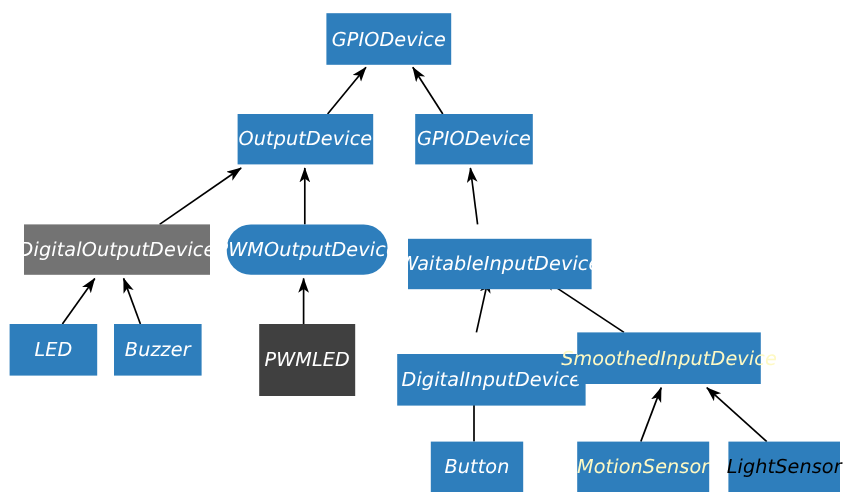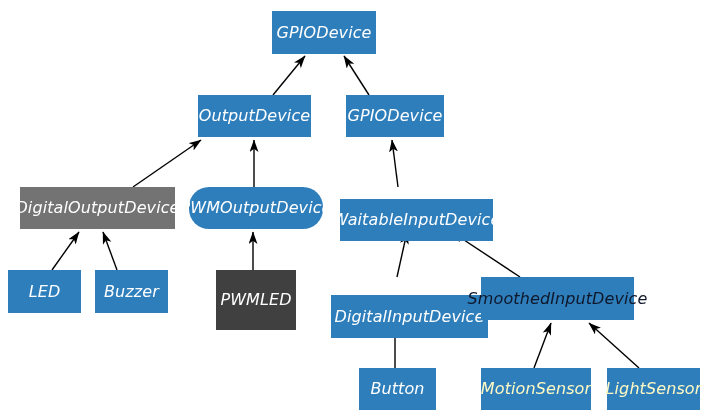--- a/index.html
+++ b/index.html
@@ -92,25 +92,25 @@
       <div class="node" style="left: 95px; top: 270px; width: 73px; height: 43px; background: rgb(46, 126, 188);">
         <span class="node-label" style="color: rgb(255, 255, 255);">Buzzer</span>
       </div>
       <div class="node" style="left: 216px; top: 270px; width: 80px; height: 60px; background: #404040;">
         <span class="node-label" style="color: rgb(255, 255, 255);">PWMLED</span>
       </div>
       <div class="node" style="left: 331px; top: 295px; width: 157px; height: 43px; background: rgb(46, 126, 188);">
         <span class="node-label" style="color: rgb(255, 255, 255);">DigitalInputDevice</span>
       </div>
       <div class="node" style="left: 481px; top: 277px; width: 153px; height: 43px; background: rgb(46, 126, 188);">
-        <span class="node-label" style="color: #0f172a; text-align: right;">SmoothedInputDevice</span>
+        <span class="node-label" style="color: #fef9c3; text-align: right;">SmoothedInputDevice</span>
       </div>
       <div class="node" style="left: 359px; top: 368px; width: 77px; height: 42px; background: rgb(46, 126, 188);">
         <span class="node-label" style="color: rgb(255, 255, 255);">Button</span>
       </div>
       <div class="node" style="left: 481px; top: 368px; width: 110px; height: 42px; background: rgb(46, 126, 188);">
         <span class="node-label" style="color: #fef9c3;">MotionSensor</span>
       </div>
       <div class="node" style="left: 607px; top: 368px; width: 93px; height: 42px; background: rgb(46, 126, 188);">
-        <span class="node-label" style="color: #fef9c3;">LightSensor</span>
+        <span class="node-label" style="color: #000000;">LightSensor</span>
       </div>
     </div>
 </div>
 
 </body></html>

